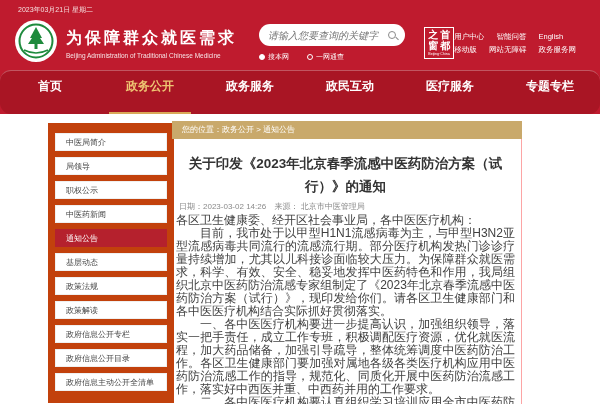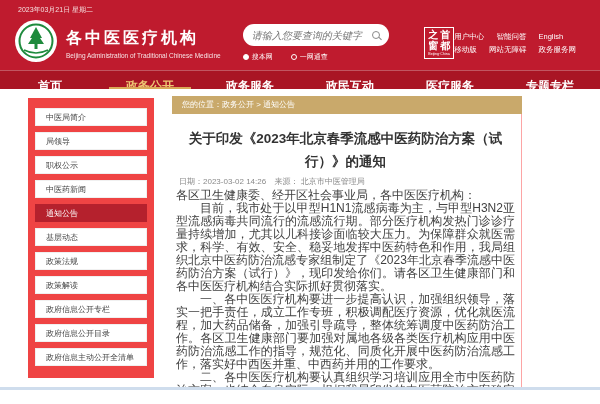--- a/index.html
+++ b/index.html
@@ -26,29 +26,29 @@
   .radio { width:6px; height:6px; border:1px solid #fff; border-radius:50%; display:inline-block; margin-right:3px; }
   .radio.sel { background:#fff; }
   .hgroup { margin-left:auto; display:flex; align-items:center; }
   .seal { width:30px; height:32px; border:1px solid #fff; padding:1px 2px 0; text-align:center; }
   .seal-grid { display:grid; grid-template-columns:1fr 1fr; }
   .seal-grid span { font-family:"DejaVu Serif", serif; font-size:10px; line-height:11px; color:#fff; font-weight:bold; }
   .seal-cap { font-size:4px; color:#fff; transform:scale(.9); white-space:nowrap; }
   .hlinks { font-size:7.5px; color:#fff; }
   .hlinks .row { margin:3px 0; }
   .hlinks .row span { margin-right:10px; cursor:pointer; }
-  .nav { background:#a91524; border-top:1px solid rgba(255,255,255,.28); display:flex; height:19px; }
+  .nav { background:#a91524; border-top:1px solid rgba(255,255,255,.28); display:flex; height:44px;border-radius:11px; }
   .nav-item { flex:1; text-align:center; line-height:31px; color:#fff; font-size:12px; font-weight:bold;
     position:relative; cursor:pointer; }
   .nav-item.active { color:#eec573; }
   .nav-item.active::after { content:''; position:absolute; left:9px; right:9px; bottom:0; height:2px; background:#d9a958; }
 
   
   .main { position:relative; height:301px; background:#fff; }
-  .sidebar { position:absolute; left:28px; top:9px; width:126px; background:#ef4444; padding:10px 7px 6px; }
+  .sidebar { position:absolute; left:48px; top:9px; width:126px; background:#c2410c; padding:10px 7px 6px; }
   .side-item { background:#fff; height:18px; line-height:18px; padding-left:10px; margin-bottom:6px;
     font-size:8px; color:#444; border:1px solid #f0f0f0; cursor:pointer; white-space:nowrap; }
   .side-item.active { background:#b5212d; border-color:#b5212d; color:#fff; }
   .content { position:absolute; left:172px; top:7px; width:350px; }
   .crumb { background:#c9a96b; color:#fff; font-size:8px; height:18px; line-height:18px; padding-left:10px; }
   .artwrap { border-right:1px solid #fca5a5; height:276px; overflow:hidden; padding:0 6px 0 4px; }
   .title { font-size:13.5px; font-weight:bold; color:#333; text-align:center; line-height:23px; margin:13px 12px 0; }
   .meta { text-align:left; font-size:8px; color:#8a8a8a; margin-top:3px; }
   .meta span { margin:0 3px; }
   .body { margin-top:2px; font-size:12px; color:#3f3f3f; line-height:13px; text-align:justify; }
@@ -67,21 +67,21 @@
       <svg width="44" height="44" viewBox="0 0 44 44">
         <circle cx="22" cy="22" r="21" fill="#ffffff"></circle>
         <circle cx="22" cy="22" r="16.5" fill="none" stroke="#1e8a3c" stroke-width="2"></circle>
         <polygon points="22,8 28,19 16,19" fill="#1e8a3c"></polygon>
         <polygon points="22,13 30,25 14,25" fill="#1e8a3c"></polygon>
         <rect x="20.5" y="25" width="3" height="5" fill="#1e8a3c"></rect>
         <path d="M10 31 Q22 37 34 31" stroke="#1e8a3c" fill="none" stroke-width="1.5"></path>
       </svg>
     </div>
     <div class="brand">
-      <div class="brand-cn">各中医医疗机构</div>
+      <div class="brand-cn">为保障群众就医需求</div>
       <div class="brand-en">Beijing Administration of Traditional Chinese Medicine</div>
     </div>
 
     <div class="searchbox">
       <div class="pill">
         <input placeholder="请输入您要查询的关键字" style="">
         <span class="mag"></span>
       </div>
       <div class="scopes">
         <span class="scope">

